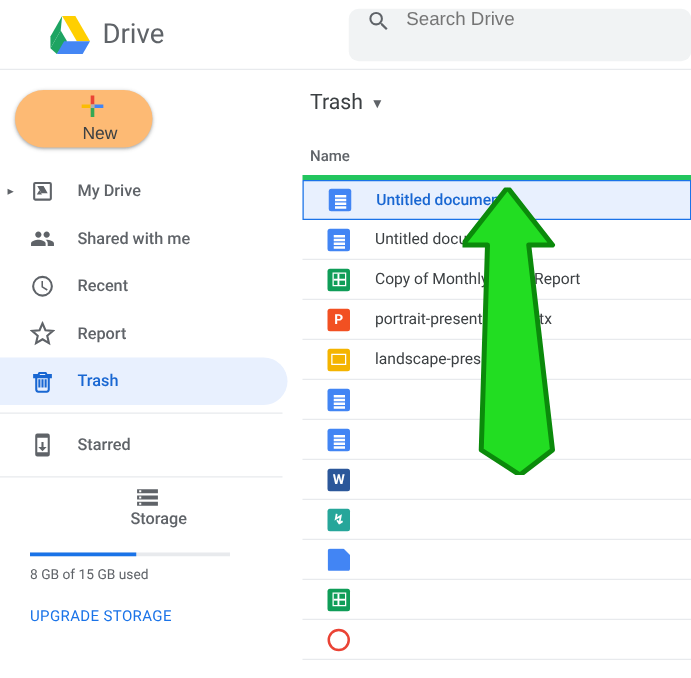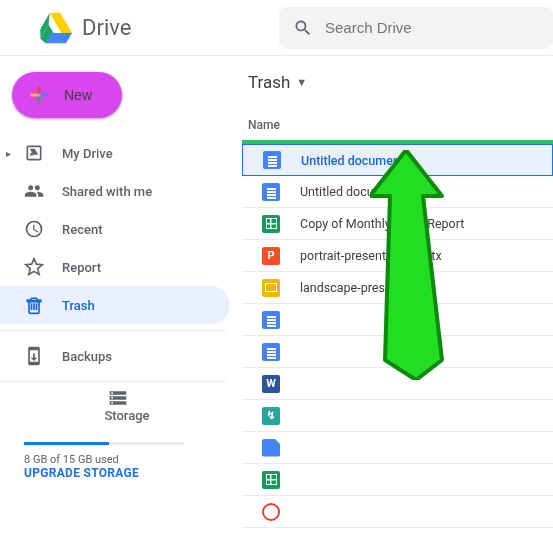--- a/index.html
+++ b/index.html
@@ -31,21 +31,21 @@
       font-size: 22px;
       color: #5f6368;
       margin-left: 10px;
     }
     .search-box {
       flex: 1;
       background: #f1f3f4;
       height: 42px;
       border-radius: 8px;
       display: flex;
-      align-items: center;
+      align-items: flex-start;
       padding: 0 14px;
       margin-right: 0;
     }
     .search-box input {
       border: none;
       background: transparent;
       outline: none;
       font-size: 15px;
       color: #5f6368;
       margin-left: 12px;
@@ -56,27 +56,28 @@
     }
     .sidebar {
       width: 242px;
       padding-top: 10px;
     }
     .new-btn {
       margin: 6px 0 10px 12px;
       width: 110px;
       height: 46px;
       border-radius: 24px;
-      background: #d946ef;
+      background: #fdba74;
       border: none;
       box-shadow: 0 1px 2px rgba(60,64,67,0.3), 0 1px 3px 1px rgba(60,64,67,0.15);
       display: flex;
       align-items: center;
       padding-left: 14px;
       cursor: pointer;
+      flex-direction: column;
     }
     .new-btn span.label { font-size: 14px; color: #3c4043; margin-left: 12px; font-weight: 500; }
     .nav-list { padding-top: 6px; }
     .nav-item {
       display: flex;
       align-items: center;
       height: 38px;
       padding-left: 24px;
       color: #5f6368;
       font-size: 13px;
@@ -105,21 +106,21 @@
       height: 3px;
       background: #e8eaed;
       margin: 6px 0 8px 0;
       position: relative;
     }
     .storage-bar-fill {
       position:absolute; left:0; top:0; height:100%;
       background:#1a73e8;
     }
     .storage-text { font-size: 11px; color:#5f6368; }
-    .upgrade-link { font-size: 12px; color:#1a73e8; font-weight:700; margin-top:0; display:block; letter-spacing:0.3px; }
+    .upgrade-link { font-size: 12px; color:#1a73e8; font-weight:400; margin-top:20px; display:block; letter-spacing:0.3px; }
 
     .main {
       flex: 1;
       padding-top: 16px;
     }
     .main-title {
       display:flex;
       align-items:center;
       font-size: 17px;
       color: #3c4043;
@@ -251,21 +252,21 @@
             <path d="M6 7h12v13a2 2 0 01-2 2H8a2 2 0 01-2-2V7zm3-3h6l1 2h4v2H4V6h4l1-2zM9 10v8m3-8v8m3-8v8" fill="none" stroke="currentColor" stroke-width="2"></path>
           </svg>
         <span>Trash</span>
       </div>
     </div>
     <div class="divider"></div>
     <div class="nav-item">
       <svg class="nav-icon" viewBox="0 0 24 24">
           <path d="M17 1H7a2 2 0 00-2 2v18a2 2 0 002 2h10a2 2 0 002-2V3a2 2 0 00-2-2zm0 18H7V5h10v14zm-5-1l4-4h-3V9h-2v5H8l4 4z" fill="currentColor"></path>
         </svg>
-      <span>Backups</span>
+      <span>Starred</span>
     </div>
     <div class="divider"></div>
     <div class="nav-item" style="cursor:default;flex-direction:column;">
       <svg class="nav-icon" viewBox="0 0 24 24">
           <path d="M2 20h20v-4H2v4zm2-3h2v2H4v-2zM2 4v4h20V4H2zm4 3H4V5h2v2zm-4 7h20v-4H2v4zm2-3h2v2H4v-2z" fill="currentColor"></path>
         </svg>
       <span>Storage</span>
     </div>
     <div class="storage-section">
       <div class="storage-bar">

